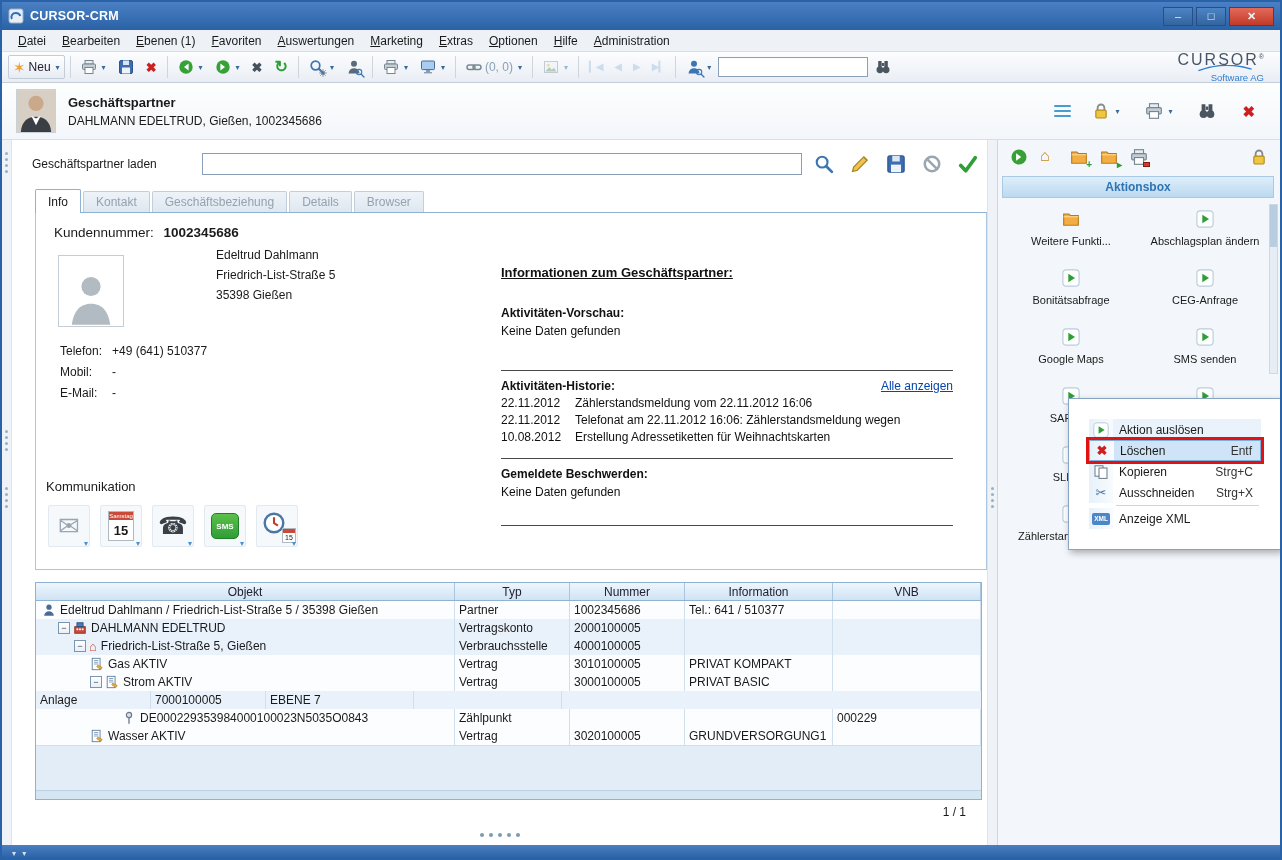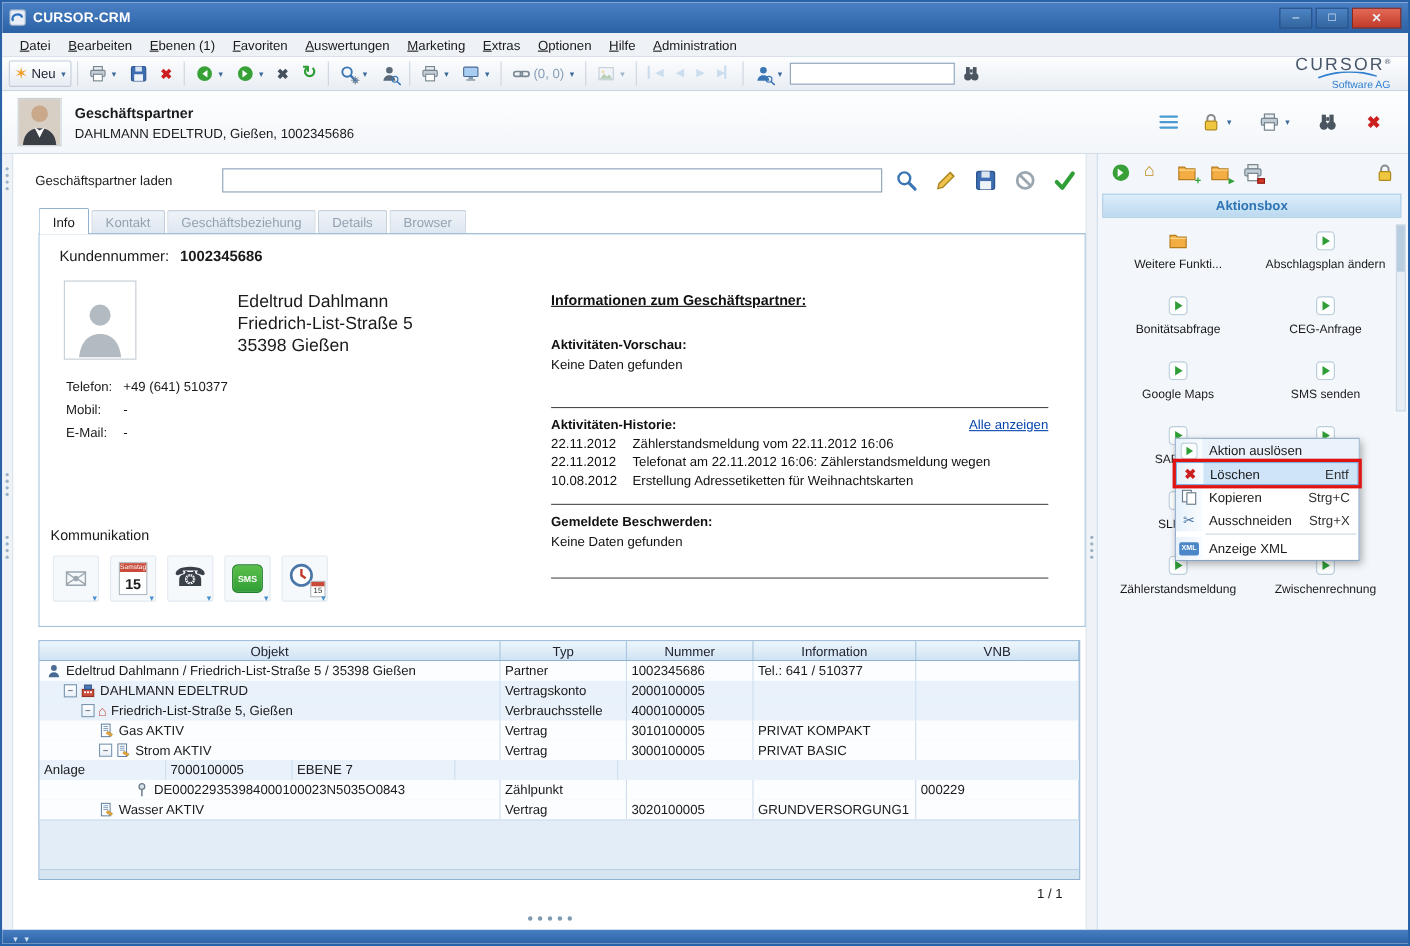--- a/index.html
+++ b/index.html
@@ -77,21 +77,21 @@
 
 .tabs-row{height:24px;display:flex;align-items:flex-end;padding-left:23px;gap:2px}
 .tab{height:21px;padding:0 12px;display:flex;align-items:center;font-size:12px;background:linear-gradient(#eef3f8,#dee7f0);border:1px solid #c2cedb;border-bottom:none;border-radius:2px 2px 0 0;color:#94a2b0}
 .tab.active{background:#fff;color:#1a1a1a;border-color:#8fb2d2;height:24px;position:relative;z-index:2;margin-bottom:-1px;font-weight:normal}
 .tabpane{margin-left:23px;width:952px;height:358px;border:1px solid #a9c6de;border-top-color:#8fb2d2;background:#fff;position:relative;z-index:1}
 
 
 .kdn{position:absolute;left:18px;top:12px;font-size:13.5px}
 .kdn b{margin-left:6px}
 .photo{position:absolute;left:22px;top:42px;width:66px;height:72px;border:1px solid #c4ccd4;background:#fff;display:flex;align-items:flex-end;justify-content:center;overflow:hidden}
-.addr{position:absolute;left:180px;top:52px;line-height:20px;font-size:16px}
+.addr{position:absolute;left:180px;top:32px;line-height:20px;font-size:12px}
 .phones{position:absolute;left:24px;top:128px;line-height:21px;font-size:12px}
 .phones .lab{display:inline-block;min-width:52px}
 .komm-label{position:absolute;left:10px;top:266px;font-size:13px}
 .comm-row{position:absolute;left:12px;top:292px;display:flex;gap:10px}
 .comm{width:42px;height:42px;position:relative;display:flex;align-items:center;justify-content:center;background:#f6f9fc;border:1px solid #e2e9f0;border-radius:2px}
 .comm::after{content:"▾";position:absolute;right:1px;bottom:-2px;font-size:8px;color:#4a90d0}
 .g-env{font-size:26px;color:#9aa6b0;line-height:1}
 .g-phone{font-size:24px;color:#3a4048;line-height:1}
 .cal{width:26px;height:30px;border:1px solid #b0b8c0;background:#fff;display:flex;flex-direction:column}
 .cal-top{background:#c94a38;color:#fff;font-size:6px;text-align:center;line-height:8px;height:8px;overflow:hidden}
@@ -141,21 +141,21 @@
 .ov-play::before{content:"▸"}
 .ov-flag{position:absolute;right:-2px;bottom:-1px;width:7px;height:5px;background:#d43a2a;border:1px solid #8a1a10}
 .mt-lock{margin-left:auto}
 .ab-header{margin:2px 6px 0 4px;height:22px;background:linear-gradient(#ddeefb,#bcd9ef);border:1px solid #a9c9e4;display:flex;align-items:center;justify-content:center;color:#2e74b5;font-weight:bold;font-size:12px}
 .ab-grid{display:grid;grid-template-columns:1fr 1fr;padding:6px 8px 0 6px;row-gap:2px}
 .ab-cell{height:57px;display:flex;flex-direction:column;align-items:center;justify-content:flex-start;padding-top:6px;gap:7px;font-size:11px;text-align:center;color:#1a1a1a;line-height:1.1}
 .rp-scroll{position:absolute;right:2px;top:64px;width:9px;height:170px;background:#e6edf4;border:1px solid #ccd9e4}
 .rp-thumb{width:7px;height:42px;background:#b8cee0;margin:0 auto}
 
 
-.cmenu{position:absolute;left:70px;top:258px;width:168px;background:#fff;border:1px solid #88a4c4;box-shadow:2px 3px 7px rgba(0,0,0,.3);padding:0;z-index:10}
+.cmenu{position:absolute;left:70px;top:258px;width:214px;background:#fff;border:1px solid #88a4c4;box-shadow:2px 3px 7px rgba(0,0,0,.3);padding:20px;z-index:10}
 .cm-item{display:flex;align-items:center;height:21px;position:relative}
 .cm-item.first{background:#eaf3fb}
 .cm-item.selected{background:#cfe4f7;border:1px solid #7ab0e0;outline:3px solid #e01212;z-index:3}
 .cm-ic{width:24px;align-self:stretch;display:flex;align-items:center;justify-content:center;background:linear-gradient(90deg,#e7f1fa,#f8fbfe);flex:none}
 .cm-label{flex:1;font-size:12px;padding-left:6px;white-space:nowrap}
 .cm-short{font-size:12px;color:#333;padding-right:8px}
 .cm-sep{height:1px;background:#c9d6e4;margin:2px 2px 2px 27px}
 .g-sc{color:#4a76a8;font-size:13px;line-height:1}
 .xml-badge{width:18px;height:12px;background:#4a86c8;color:#fff;font-size:6.5px;font-weight:bold;display:flex;align-items:center;justify-content:center;border-radius:2px}
 

